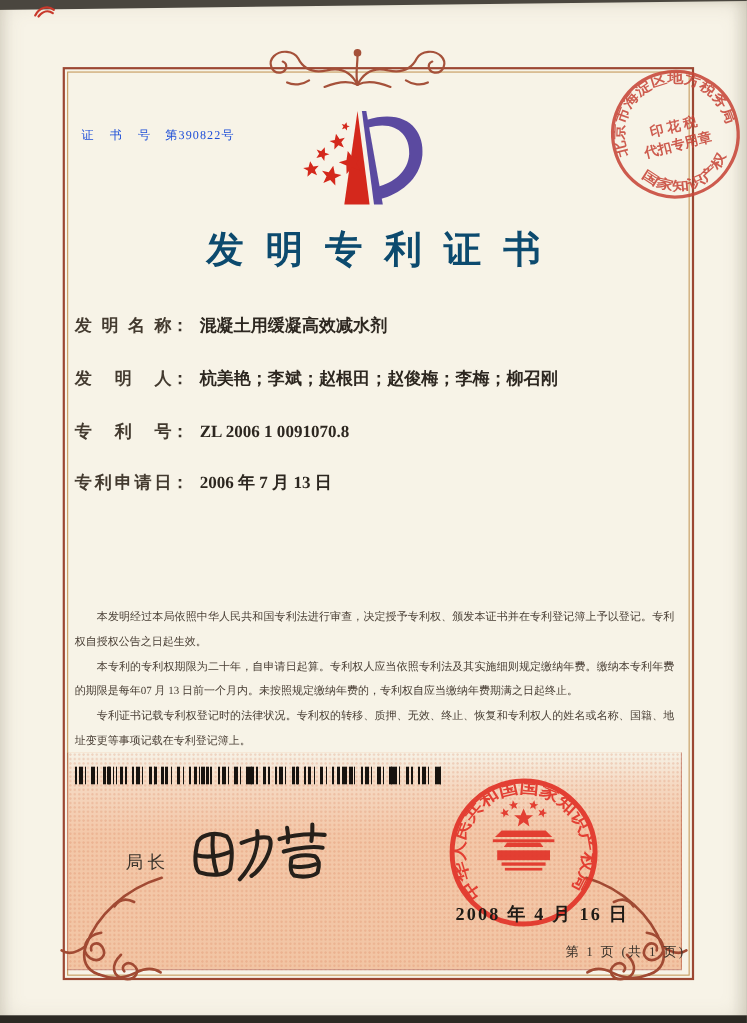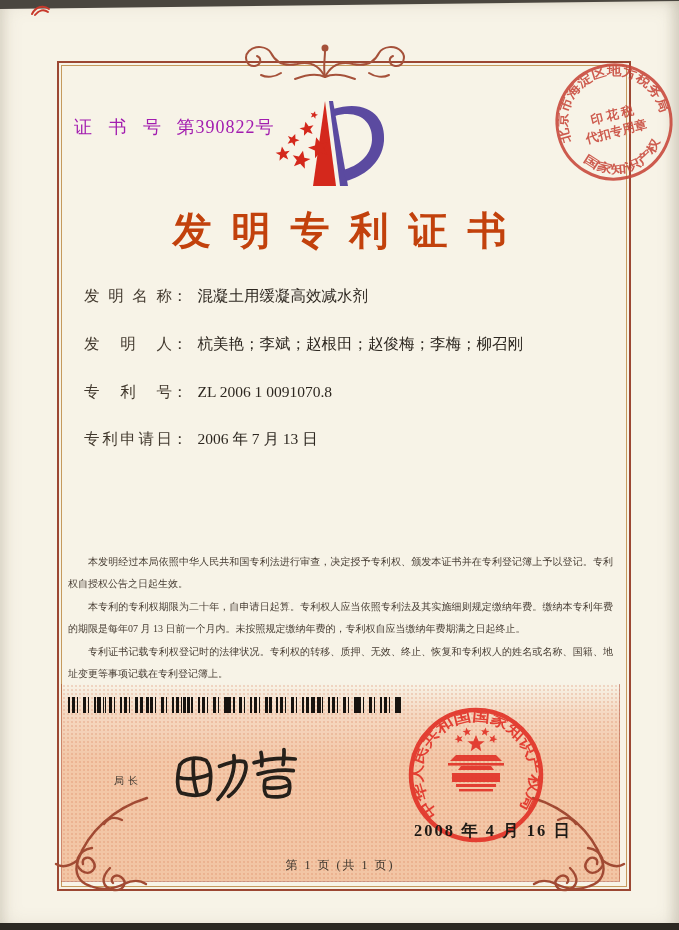--- a/index.html
+++ b/index.html
@@ -16,40 +16,40 @@
   
   .frame{position:absolute;left:57px;top:61px;width:566px;height:822px;border:2px solid #9c4733;padding:2px;z-index:1;}
   .frame-inner{width:100%;height:100%;border:1px solid #c59a5d;box-sizing:border-box;}
   
   .pink-area{position:absolute;left:61px;top:684px;width:557px;height:197px;z-index:2;
     background:
       radial-gradient(rgba(210,110,70,.22) 1px, transparent 1.2px),
       linear-gradient(to bottom, rgba(244,202,173,0) 0px, rgba(244,202,173,.65) 30px, rgba(243,198,166,.96) 75px, #f2c5a4 100%);
     background-size:4px 4px,100% 100%;
     border-left:1px solid rgba(165,60,40,.45);border-right:1px solid rgba(165,60,40,.45);border-bottom:1px solid rgba(165,60,40,.45);}
-  .cert-no{position:absolute;left:74px;top:115px;font-size:18px;color:#a21caf;letter-spacing:1px;z-index:3;}
+  .cert-no{position:absolute;left:74px;top:115px;font-size:11px;color:#1d4ed8;letter-spacing:1px;z-index:3;}
   .cert-no .lbl{letter-spacing:6px;margin-right:4px;}
-  .title{position:absolute;left:0;top:204px;width:100%;text-align:center;font-size:39px;font-weight:700;
-    color:#c2410c;letter-spacing:20px;text-indent:20px;z-index:3;}
-  .frow{position:absolute;left:84px;font-size:15.5px;color:#3a322a;z-index:3;white-space:nowrap;}
+  .title{position:absolute;left:0;top:204px;width:100%;text-align:center;font-size:34px;font-weight:700;
+    color:#0c4a6e;letter-spacing:20px;text-indent:20px;z-index:3;}
+  .frow{position:absolute;left:68px;font-size:15.5px;color:#3a322a;z-index:3;white-space:nowrap;font-weight:bold;}
   .flabel{display:inline-block;width:88px;text-align:justify;text-align-last:justify;color:#433a2f;}
   .fcolon{margin:0 2px 0 0;}
   .fval{margin-left:8px;color:#2d2720;}
   .paras{position:absolute;left:68px;top:551px;width:545px;z-index:3;font-size:10px;line-height:22.4px;
     color:#473d33;text-align:justify;}
   .paras p{margin:0;text-indent:2em;}
   .barcode{position:absolute;left:68px;top:697px;width:334px;height:16px;z-index:4;
     background-image:
      repeating-linear-gradient(90deg,#17130f 0 2px,transparent 2px 4px,#17130f 4px 7px,transparent 7px 9px,#17130f 9px 10px,transparent 10px 15px,#17130f 15px 18px,transparent 18px 20px,#17130f 20px 21px,transparent 21px 26px),
      repeating-linear-gradient(90deg,transparent 0 29px,#17130f 29px 32px,transparent 32px 37px,#17130f 37px 38px,transparent 38px 43px);}
-  .director{position:absolute;left:114px;top:774px;font-size:10px;letter-spacing:4px;color:#3a332b;z-index:4;}
+  .director{position:absolute;left:114px;top:774px;font-size:16px;letter-spacing:4px;color:#3a332b;z-index:4;}
   .sig{position:absolute;left:160px;top:744px;z-index:4;transform:rotate(-3deg);}
   .issue-date{position:absolute;left:414px;top:820px;font-size:16.5px;letter-spacing:2px;color:#1f1b16;
     font-weight:600;z-index:6;white-space:nowrap;}
-  .page-footer{position:absolute;left:57px;top:857px;width:566px;text-align:center;font-size:12px;
+  .page-footer{position:absolute;left:57px;top:857px;width:566px;text-align:right;font-size:12px;
     letter-spacing:2px;color:#3a332b;z-index:6;}
   .seal{position:absolute;left:406px;top:705px;z-index:5;opacity:.93;}
   .tax-stamp{position:absolute;left:549px;top:57px;z-index:6;transform:rotate(-14deg);opacity:.88;}
   .logo{position:absolute;left:273px;top:96px;z-index:3;}
   .ornament-top{position:absolute;left:225px;top:37px;z-index:4;}
   .corner-fl{position:absolute;z-index:5;}
   .corner-fl.left{left:52px;top:790px;}
   .corner-fl.right{left:528px;top:790px;transform:scaleX(-1);}
   .red-mark{position:absolute;left:30px;top:3px;z-index:10;}
   svg text{font-family:"Liberation Serif","DejaVu Serif",serif;}

